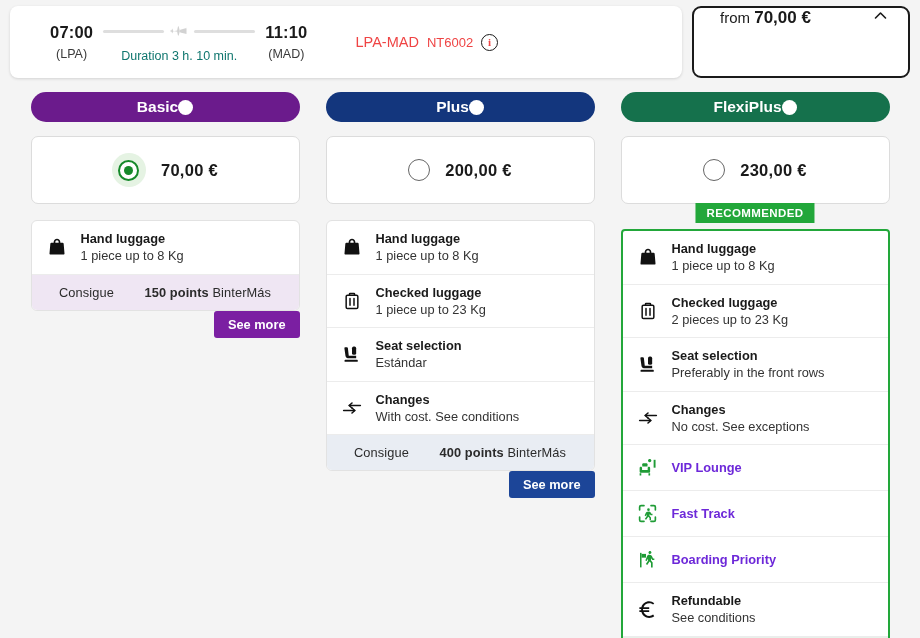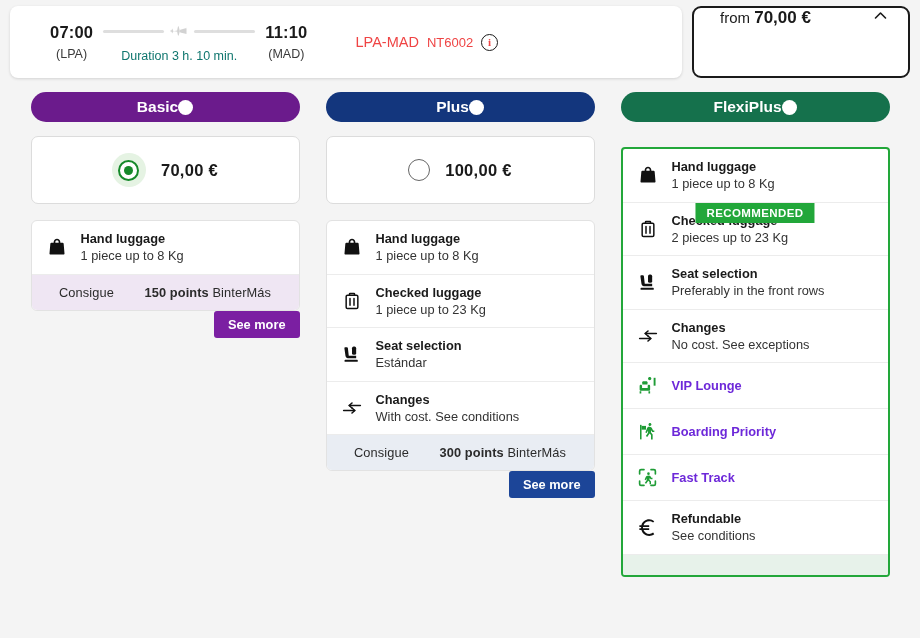--- a/index.html
+++ b/index.html
@@ -220,21 +220,21 @@
           <button class="see-more">See more</button>
         </div>
       </div>
       <div class="col plus">
         <div class="fare-head">
           <span>Plus</span>
           <span class="info-light">i</span>
         </div>
         <div class="price-card">
           <span class="radio"></span>
-          <span class="price-val">100,00 €</span>
+          <span class="price-val">200,00 €</span>
         </div>
         <div class="feat-card">
           <div class="feat">
             <span class="ico" style="color:#111">
               <svg width="20" height="20" viewBox="0 0 24 24" fill="currentColor">
                 <path d="M12 2c-2.2 0-4 1.8-4 4v1H5.2c-.6 0-1.1.5-1.2 1.1L3 19.8c-.1.7.5 1.2 1.2 1.2h15.6c.7 0 1.3-.5 1.2-1.2L20 8.1c-.1-.6-.6-1.1-1.2-1.1H16V6c0-2.2-1.8-4-4-4zm0 2c1.1 0 2 .9 2 2v1h-4V6c0-1.1.9-2 2-2z"></path>
               </svg>
             </span>
             <span class="txt">
               <span class="t">Hand luggage</span>
@@ -274,30 +274,34 @@
                 <polyline points="12,12 15.5,15 12,18"></polyline>
                 <path d="M22 9H9"></path>
                 <polyline points="12,6 8.5,9 12,12"></polyline>
               </svg>
             </span>
             <span class="txt">
               <span class="t">Changes</span>
               <span class="s">With cost. See conditions</span>
             </span>
           </div>
-          <div class="points"><span>Consigue </span><b>300 points</b><span> BinterMás</span></div>
+          <div class="points"><span>Consigue </span><b>400 points</b><span> BinterMás</span></div>
         </div>
         <div class="btn-row">
           <button class="see-more">See more</button>
         </div>
       </div>
       <div class="col flexi">
         <div class="fare-head">
           <span>FlexiPlus</span>
           <span class="info-light">i</span>
+        </div>
+        <div class="price-card">
+          <span class="radio"></span>
+          <span class="price-val">230,00 €</span>
         </div>
         <div class="reco-badge">RECOMMENDED</div>
         <div class="feat-card reco">
           <div class="feat">
             <span class="ico" style="color:#111">
               <svg width="20" height="20" viewBox="0 0 24 24" fill="currentColor">
                 <path d="M12 2c-2.2 0-4 1.8-4 4v1H5.2c-.6 0-1.1.5-1.2 1.1L3 19.8c-.1.7.5 1.2 1.2 1.2h15.6c.7 0 1.3-.5 1.2-1.2L20 8.1c-.1-.6-.6-1.1-1.2-1.1H16V6c0-2.2-1.8-4-4-4zm0 2c1.1 0 2 .9 2 2v1h-4V6c0-1.1.9-2 2-2z"></path>
               </svg>
             </span>
             <span class="txt">
@@ -350,52 +354,52 @@
               <svg width="21" height="21" viewBox="0 0 24 24" fill="currentColor">
                 <path d="M14.5 2.2c-1 0-1.9.8-1.9 1.9s.9 1.9 1.9 1.9 1.9-.8 1.9-1.9-.9-1.9-1.9-1.9z"></path>
                 <path d="M19 3.2h2.2v9H19z"></path>
                 <path d="M4.4 11.2c-.8 0-1.4.6-1.4 1.4v4c0 .8.6 1.4 1.4 1.4h9.2c.8 0 1.4-.6 1.4-1.4v-4c0-.8-.6-1.4-1.4-1.4-.8 0-1.4.6-1.4 1.4v2.2H5.8v-2.2c0-.8-.6-1.4-1.4-1.4z"></path>
                 <path d="M3 18.6h1.9v2.6H3zM13.1 18.6H15v2.6h-1.9z"></path>
                 <path d="M6 8.4c0-.8.6-1.4 1.4-1.4h3.2c.8 0 1.4.6 1.4 1.4v2.4H6z"></path>
               </svg>
             </span>
             <span class="txt">
               <span class="t">VIP Lounge</span>
-            </span>
-          </div>
-          <div class="feat green">
-            <span class="ico" style="color:#1f9c36">
-              <svg width="21" height="21" viewBox="0 0 24 24" fill="currentColor">
-                <path d="M14.8 2.2c-.9 0-1.7.7-1.7 1.7s.8 1.7 1.7 1.7 1.7-.8 1.7-1.7-.8-1.7-1.7-1.7z"></path>
-                <path d="M13.9 6.6c-1 0-1.9.6-2.3 1.5L9.5 13l1.7.8 1.4-3v2.5l-2.5 3.8 1.6 1.1 2.7-4 1.6 1.9V21h1.9v-5.7l-2-2.4.5-2.2 1 1.9h2.4V10.8h-1.4l-1.1-2.1c-.5-1.3-1.6-2.1-2.9-2.1z"></path>
-                <path d="M3.4 4.4h1.8V21H3.4z"></path>
-                <path d="M5.2 5.6h5.1v4.3H5.2z"></path>
-              </svg>
-            </span>
-            <span class="txt">
-              <span class="t">Boarding Priority</span>
             </span>
           </div>
           <div class="feat green">
             <span class="ico" style="color:#1f9c36">
               <svg width="21" height="21" viewBox="0 0 24 24" fill="none" stroke="currentColor" stroke-width="1.9" stroke-linecap="round" stroke-linejoin="round">
                 <path d="M3 8V4.6c0-.9.7-1.6 1.6-1.6H8"></path>
                 <path d="M21 8V4.6c0-.9-.7-1.6-1.6-1.6H16"></path>
                 <path d="M3 16v3.4c0 .9.7 1.6 1.6 1.6H8"></path>
                 <path d="M21 16v3.4c0 .9-.7 1.6-1.6 1.6H16"></path>
                 <g fill="currentColor" stroke="none">
                   <circle cx="13.1" cy="7.6" r="1.5"></circle>
                   <path d="M12.4 10c-1.1 0-2 .6-2.4 1.5l-1.3 2.8 1.5.7 1-2.1v1.9l-2.3 3.4 1.5 1 2.5-3.6 1.4 1.6v2.5h1.7v-3.1l-1.8-2.1.4-2 .9 1.6h2.2v-1.7h-1.3l-1-1.7c-.4-.6-1.1-.9-1.8-.9z"></path>
                 </g>
               </svg>
             </span>
             <span class="txt">
               <span class="t">Fast Track</span>
             </span>
           </div>
+          <div class="feat green">
+            <span class="ico" style="color:#1f9c36">
+              <svg width="21" height="21" viewBox="0 0 24 24" fill="currentColor">
+                <path d="M14.8 2.2c-.9 0-1.7.7-1.7 1.7s.8 1.7 1.7 1.7 1.7-.8 1.7-1.7-.8-1.7-1.7-1.7z"></path>
+                <path d="M13.9 6.6c-1 0-1.9.6-2.3 1.5L9.5 13l1.7.8 1.4-3v2.5l-2.5 3.8 1.6 1.1 2.7-4 1.6 1.9V21h1.9v-5.7l-2-2.4.5-2.2 1 1.9h2.4V10.8h-1.4l-1.1-2.1c-.5-1.3-1.6-2.1-2.9-2.1z"></path>
+                <path d="M3.4 4.4h1.8V21H3.4z"></path>
+                <path d="M5.2 5.6h5.1v4.3H5.2z"></path>
+              </svg>
+            </span>
+            <span class="txt">
+              <span class="t">Boarding Priority</span>
+            </span>
+          </div>
           <div class="feat">
             <span class="ico" style="color:#111">
               <svg width="22" height="22" viewBox="0 0 24 24" fill="currentColor">
                 <path d="M17.6 18.1a7 7 0 0 1-4.3 1.5c-2.8 0-5.2-1.7-6.2-4.3h6.2v-1.9H6.6a7.5 7.5 0 0 1 0-1.5h6.7V10H7.1c1-2.6 3.4-4.3 6.2-4.3 1.6 0 3.1.5 4.3 1.5l1.2-1.5A8.9 8.9 0 0 0 13.3 3.6c-4 0-7.4 2.6-8.5 6.4H2.6v1.9h1.9a9.5 9.5 0 0 0 0 1.5H2.6v1.9h2.2c1.1 3.8 4.5 6.4 8.5 6.4 2 0 3.9-.7 5.5-1.9z"></path>
               </svg>
             </span>
             <span class="txt">
               <span class="t">Refundable</span>
               <span class="s">See conditions</span>
             </span>

